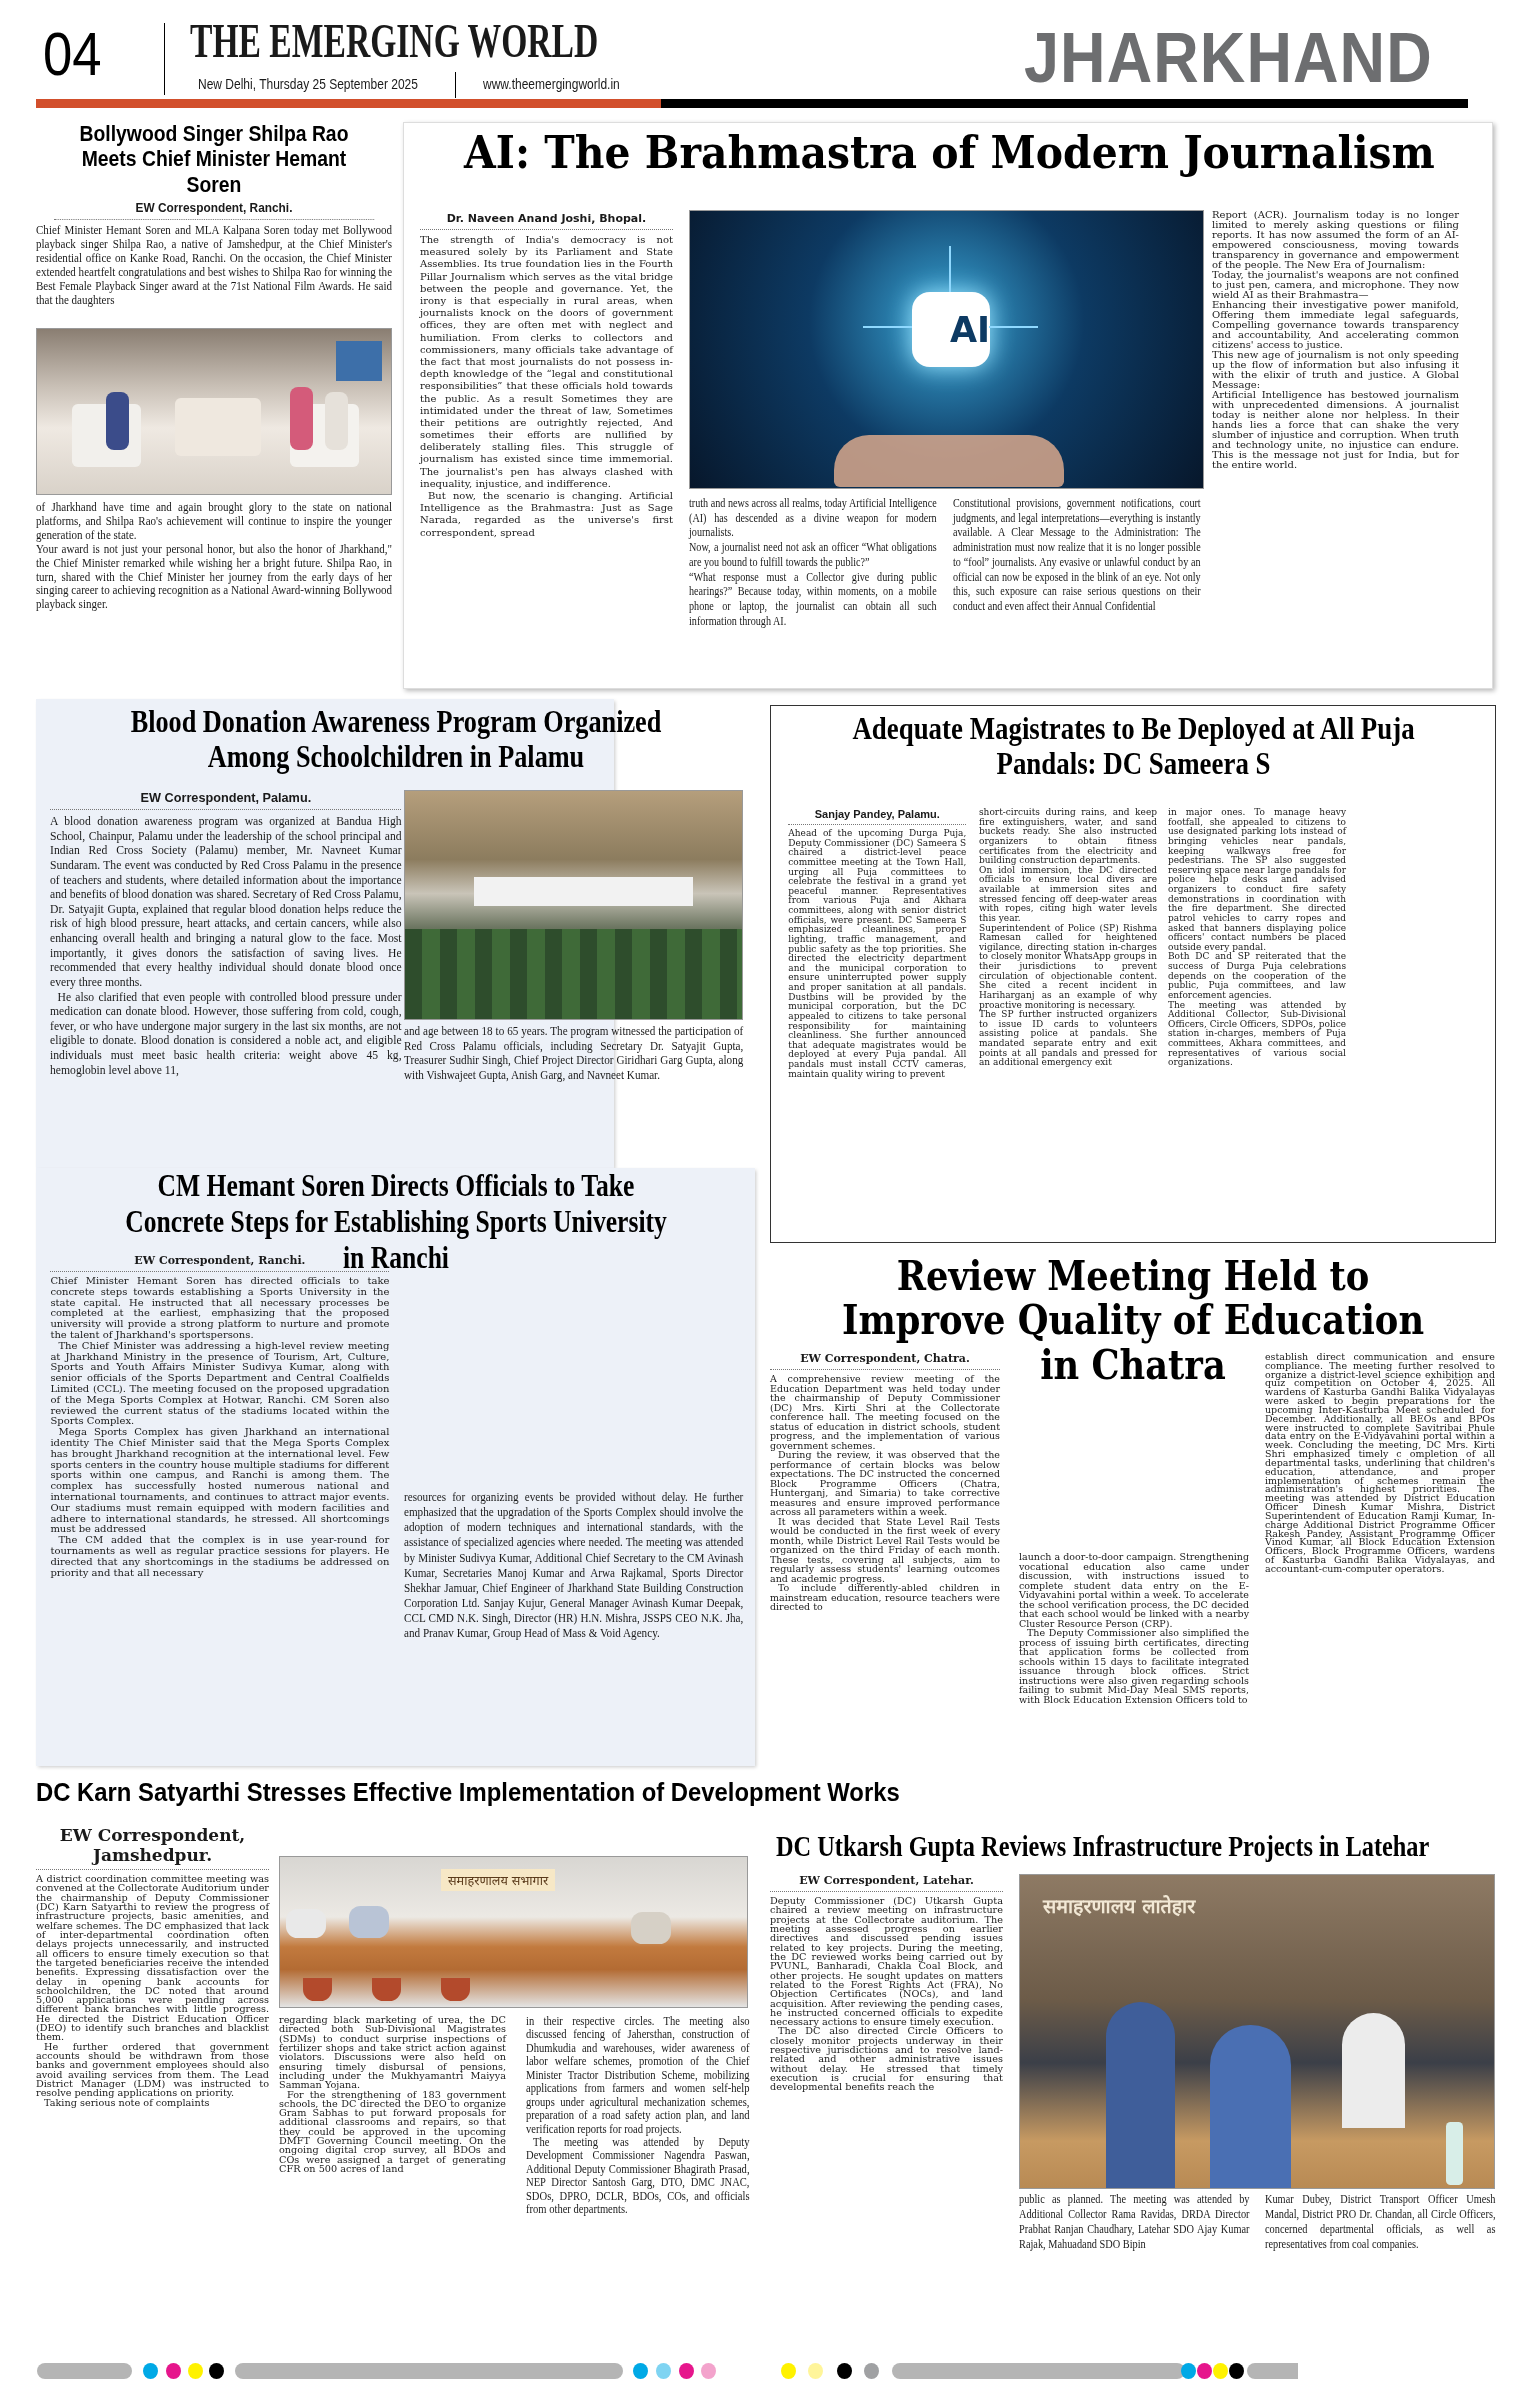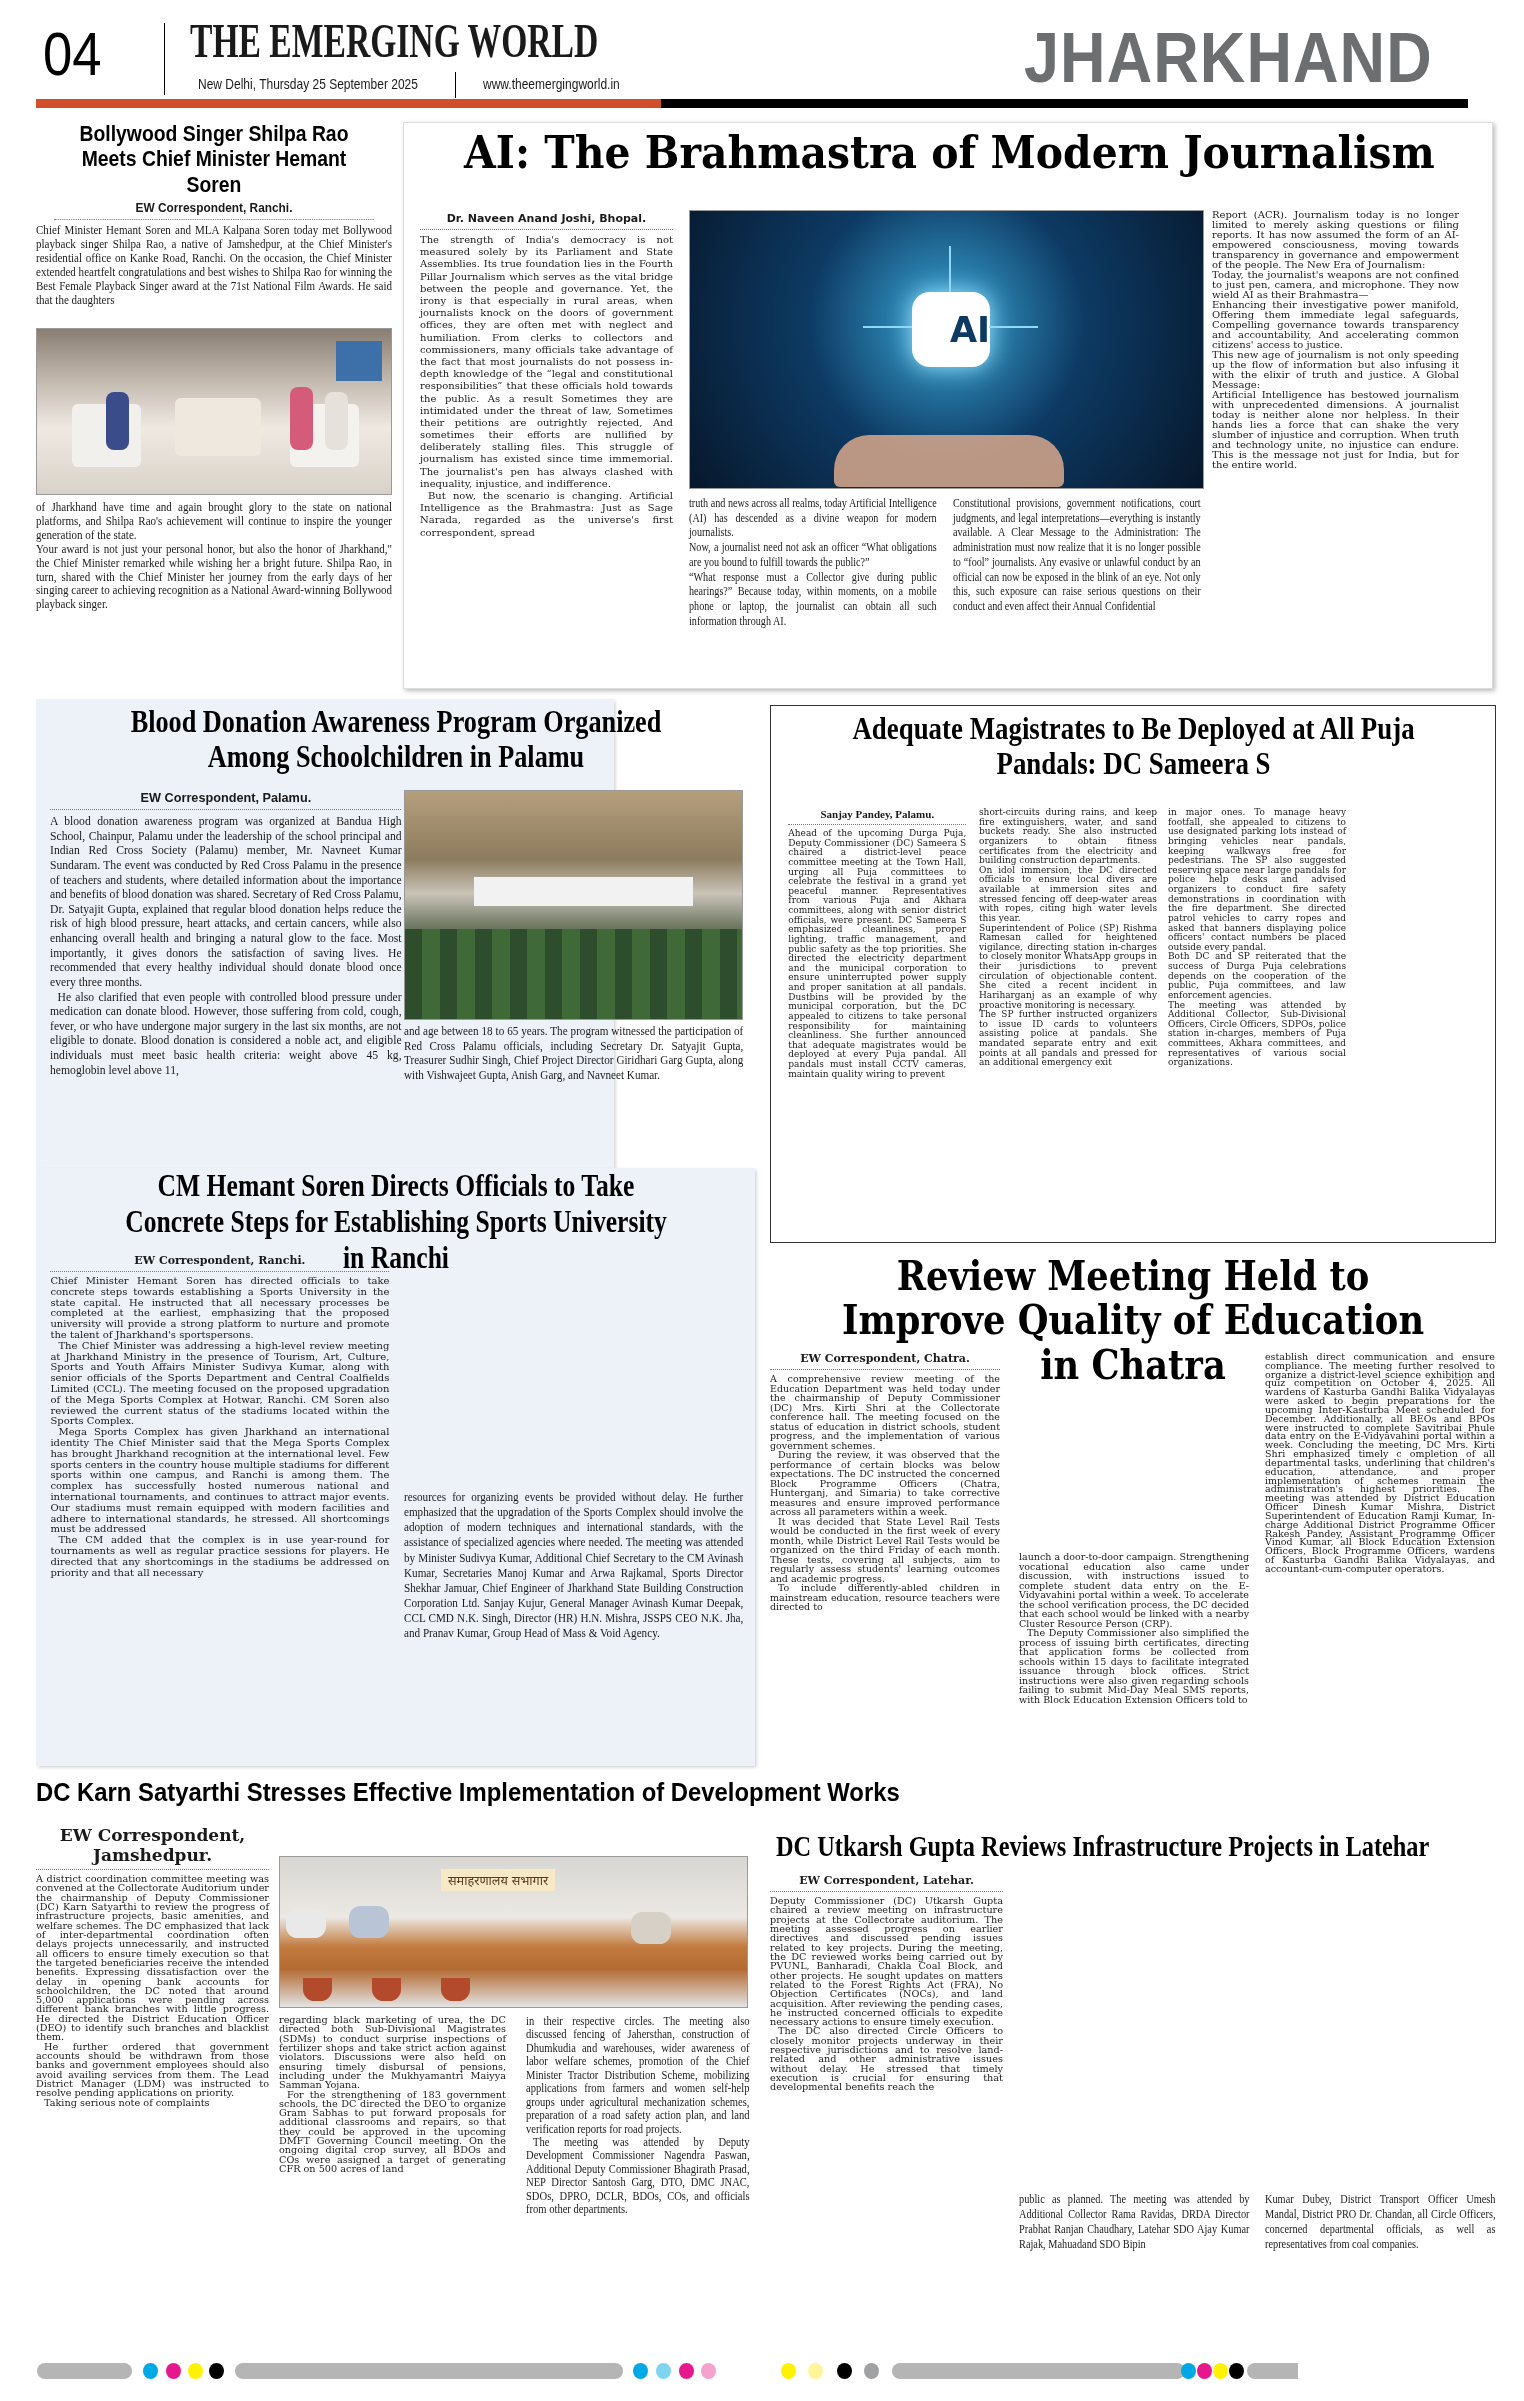--- a/index.html
+++ b/index.html
@@ -119,21 +119,21 @@
   <div class="col" style="left:368px;top:325px;width:339px">
     <div class="body" style="font-size:12.4px;line-height:1.18;transform:scaleX(.9);transform-origin:left;width:377px">
       <p>and age between 18 to 65 years. The program witnessed the participation of Red Cross Palamu officials, including Secretary Dr. Satyajit Gupta, Treasurer Sudhir Singh, Chief Project Director Giridhari Garg Gupta, along with Vishwajeet Gupta, Anish Garg, and Navneet Kumar.</p>
     </div>
   </div>
 </div>
 
 <div class="box-bordered" style="left:770px;top:705px;width:726px;height:538px">
   <div class="headline" style="position:absolute;left:5.8px;top:4.6px;width:713px;font-size:32px;font-family:'Liberation Serif',serif;transform:scaleX(.84);line-height:1.12">Adequate Magistrates to Be Deployed at All Puja Pandals: DC Sameera S</div>
   <div class="col" style="left:17.3px;top:102px;width:178px">
-    <div class="byline" style="font-family:Liberation Serif, serif;font-size:11px">Sanjay Pandey, Palamu.</div>
+    <div class="byline" style="font-family:Liberation Sans, sans-serif;font-size:11px">Sanjay Pandey, Palamu.</div>
     <div class="body" style="font-family:'DejaVu Serif',serif;font-size:9px;line-height:1.07">
       <p>Ahead of the upcoming Durga Puja, Deputy Commissioner (DC) Sameera S chaired a district-level peace committee meeting at the Town Hall, urging all Puja committees to celebrate the festival in a grand yet peaceful manner. Representatives from various Puja and Akhara committees, along with senior district officials, were present. DC Sameera S emphasized cleanliness, proper lighting, traffic management, and public safety as the top priorities. She directed the electricity department and the municipal corporation to ensure uninterrupted power supply and proper sanitation at all pandals. Dustbins will be provided by the municipal corporation, but the DC appealed to citizens to take personal responsibility for maintaining cleanliness. She further announced that adequate magistrates would be deployed at every Puja pandal. All pandals must install CCTV cameras, maintain quality wiring to prevent</p>
     </div>
   </div>
   <div class="col" style="left:208px;top:102px;width:178px">
     <div class="body" style="font-family:'DejaVu Serif',serif;font-size:9px;line-height:1.07">
       <p>short-circuits during rains, and keep fire extinguishers, water, and sand buckets ready. She also instructed organizers to obtain fitness certificates from the electricity and building construction departments.</p>
       <p>On idol immersion, the DC directed officials to ensure local divers are available at immersion sites and stressed fencing off deep-water areas with ropes, citing high water levels this year.</p>
       <p>Superintendent of Police (SP) Rishma Ramesan called for heightened vigilance, directing station in-charges to closely monitor WhatsApp groups in their jurisdictions to prevent circulation of objectionable content. She cited a recent incident in Hariharganj as an example of why proactive monitoring is necessary.</p>
       <p>The SP further instructed organizers to issue ID cards to volunteers assisting police at pandals. She mandated separate entry and exit points at all pandals and pressed for an additional emergency exit</p>
@@ -224,20 +224,27 @@
 </div>
 
 <div class="abs" style="left:770px;top:1830px;width:726px;height:518px">
   <div class="headline" style="position:absolute;left:5.8px;top:0;width:805px;font-size:29px;font-family:'Liberation Serif',serif;text-align:left;transform:scaleX(.84);transform-origin:left;white-space:nowrap">DC Utkarsh Gupta Reviews Infrastructure Projects in Latehar</div>
   <div class="col" style="left:0;top:44px;width:233px">
     <div class="byline" style="font-family:'DejaVu Serif',serif;font-size:11px">EW Correspondent, Latehar.</div>
     <div class="body" style="font-family:'DejaVu Serif',serif;font-size:9.7px;line-height:0.96">
       <p>Deputy Commissioner (DC) Utkarsh Gupta chaired a review meeting on infrastructure projects at the Collectorate auditorium. The meeting assessed progress on earlier directives and discussed pending issues related to key projects. During the meeting, the DC reviewed works being carried out by PVUNL, Banharadi, Chakla Coal Block, and other projects. He sought updates on matters related to the Forest Rights Act (FRA), No Objection Certificates (NOCs), and land acquisition. After reviewing the pending cases, he instructed concerned officials to expedite necessary actions to ensure timely execution.</p>
       <p class="ind">The DC also directed Circle Officers to closely monitor projects underway in their respective jurisdictions and to resolve land-related and other administrative issues without delay. He stressed that timely execution is crucial for ensuring that developmental benefits reach the</p>
     </div>
+  </div>
+  <div class="photo" style="left:249px;top:44px;width:476px;height:315px;background:linear-gradient(180deg,#8e7a64 0%,#6c5b48 40%,#3b3f48 60%,#c79a62 85%,#b88a54 100%)">
+    <div style="position:absolute;left:23px;top:17.3px;font-size:19.6px;font-family:'DejaVu Sans',sans-serif;color:#f2e8d5;font-weight:bold">समाहरणालय लातेहार</div>
+    <div style="position:absolute;left:86px;top:127px;width:69px;height:189px;background:#3f5e9a;border-radius:35px 35px 0 0"></div>
+    <div style="position:absolute;left:190px;top:150px;width:81px;height:166px;background:#4a6fb3;border-radius:40px 40px 0 0"></div>
+    <div style="position:absolute;left:322px;top:138px;width:63px;height:115px;background:#ececec;border-radius:32px 32px 0 0"></div>
+    <div style="position:absolute;left:426px;top:247px;width:17.3px;height:63px;background:#d8eee8;border-radius:4.6px"></div>
   </div>
   <div class="col" style="left:249px;top:362px;width:230px">
     <div class="body" style="font-size:12px;line-height:1.26;transform:scaleX(.86);transform-origin:left;width:268px">
       <p>public as planned. The meeting was attended by Additional Collector Rama Ravidas, DRDA Director Prabhat Ranjan Chaudhary, Latehar SDO Ajay Kumar Rajak, Mahuadand SDO Bipin</p>
     </div>
   </div>
   <div class="col" style="left:495px;top:362px;width:230px">
     <div class="body" style="font-size:12px;line-height:1.26;transform:scaleX(.86);transform-origin:left;width:268px">
       <p>Kumar Dubey, District Transport Officer Umesh Mandal, District PRO Dr. Chandan, all Circle Officers, concerned departmental officials, as well as representatives from coal companies.</p>
     </div>

